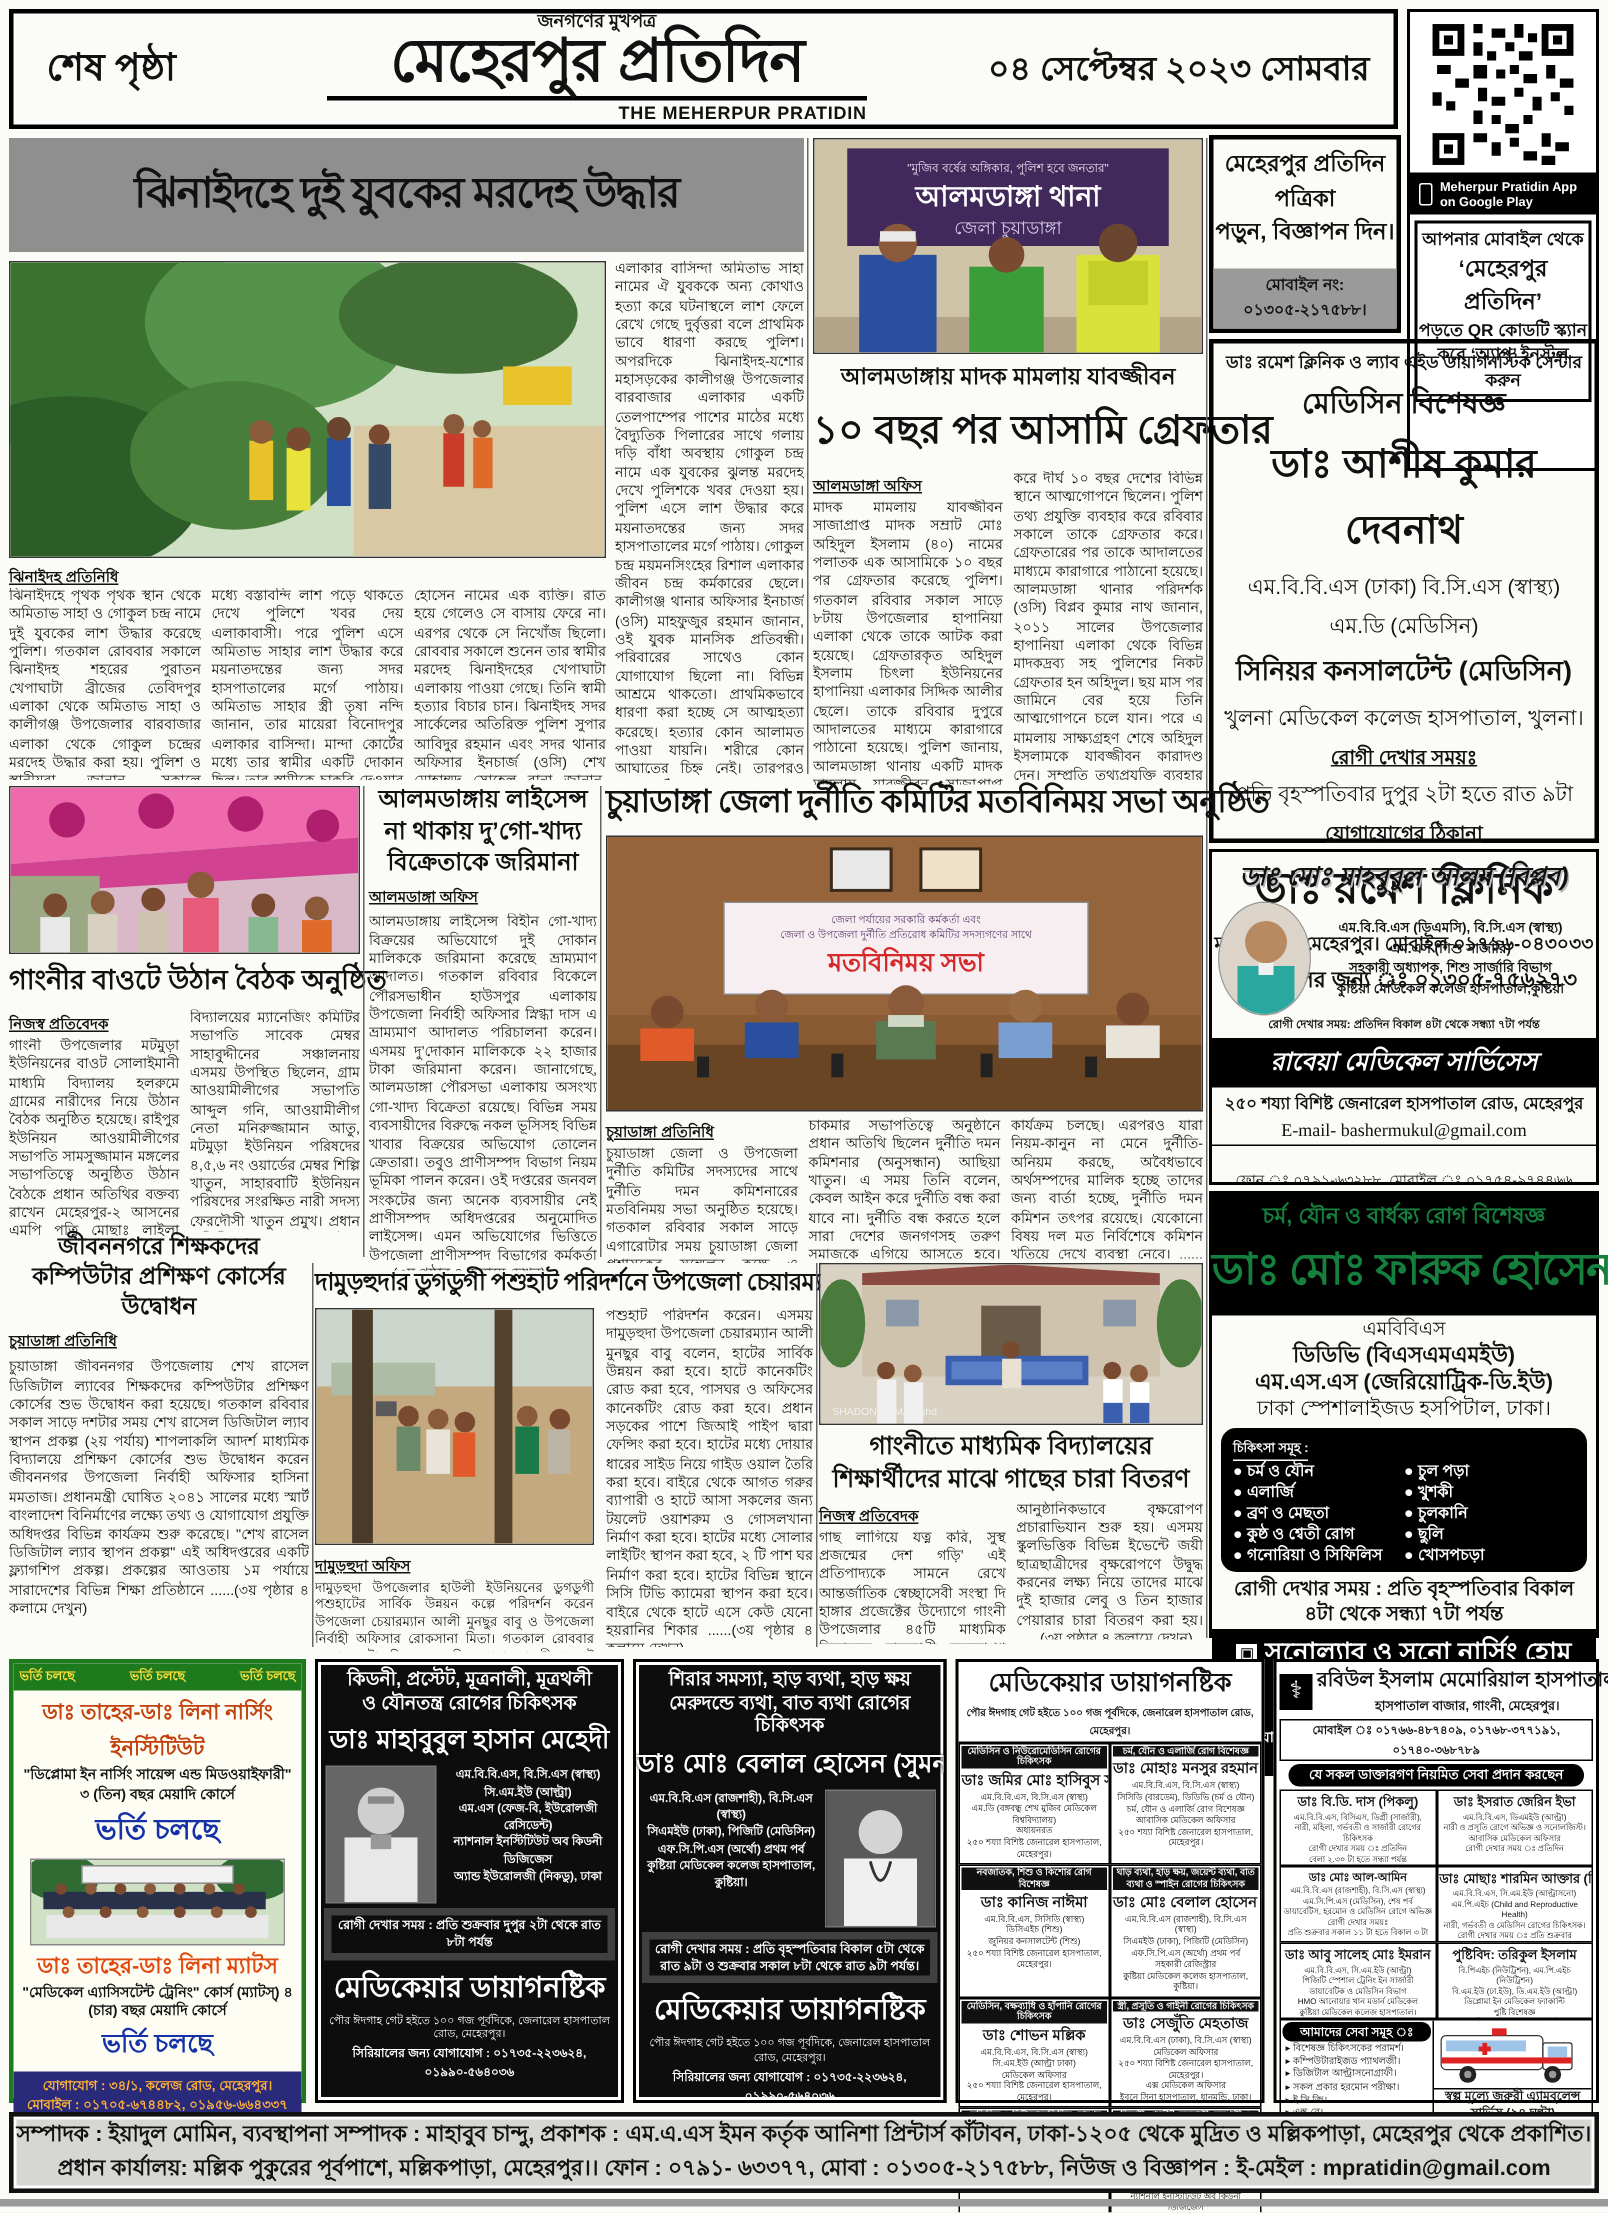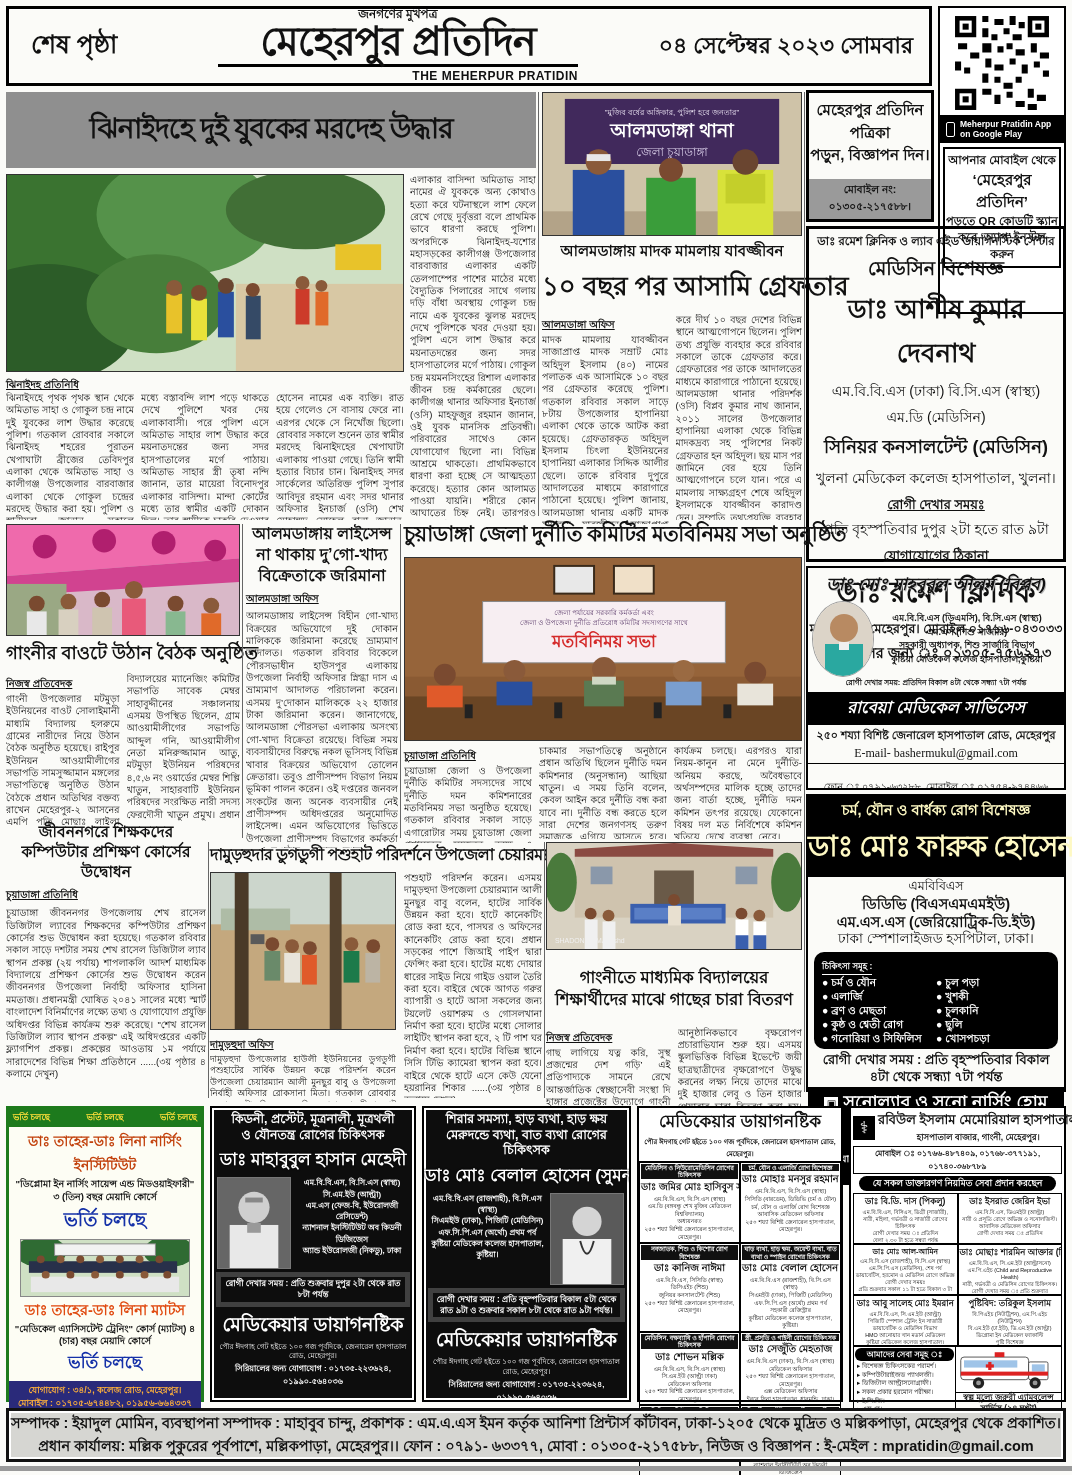--- a/index.html
+++ b/index.html
@@ -74,21 +74,21 @@
   .bp-row { display:flex; padding:0 4px; align-items:center; }
   .bp-photo { width:62px; height:76px; border-radius:50%; overflow:hidden; border:1px solid #999; flex:none; }
   .bp-quals { flex:1; font-size:9px; font-weight:bold; line-height:1.5; white-space:pre-line; text-align:center; }
   .bp-hours { font-size:7.5px; font-weight:bold; }
   .bp-org { background:#000; color:#fff; font-size:16.5px; font-weight:bold; font-style:italic; padding:3px 0; margin-top:3px; }
   .bp-addr { font-size:11px; font-weight:bold; margin-top:2px; }
   .bp-email { font-size:12px; font-family:"Liberation Serif","DejaVu Serif",serif; }
   .bp-phone { font-size:9.5px; font-weight:normal; border-top:1px solid #000; margin-top:2px; padding-top:16px; }
 
   .ad-faruk { position:absolute; left:806px; top:794px; width:260px; height:298px; border:2px solid #000; text-align:center; }
-  .fk-top { background:#000; color:#fef9c3; padding:3px 0 5px; }
+  .fk-top { background:#000; color:#15803d; padding:3px 0 5px; }
   .fk-spec { font-size:14.5px; font-weight:bold; }
   .fk-name { font-size:29px; font-weight:bold; letter-spacing:-1px; white-space:nowrap; }
   .fk-mid { padding:2px 0; line-height:1.25; }
   .fk-d1 { font-size:12.5px; }
   .fk-d2, .fk-d3 { font-size:14.5px; font-weight:bold; }
   .fk-hosp { font-size:13.5px; }
   .fk-treat { background:#000; color:#fff; border-radius:10px; margin:2px 6px; padding:3px 8px; text-align:left; }
   .fk-tlabel { font-size:8.5px; font-weight:bold; border-bottom:1px solid #fff; display:inline-block; }
   .fk-tcols { display:flex; }
   .fk-tcols div { flex:1; font-size:10.5px; font-weight:bold; line-height:1.35; white-space:pre-line; }
@@ -120,21 +120,21 @@
   .dk-cols { height:94px; margin-top:4px; }
 
   .a-dam { position:absolute; left:210px; top:842px; width:332px; height:256px; }
   .dm-head { font-size:16px; font-weight:bold; white-space:nowrap; text-align:center; letter-spacing:-.5px; }
   .dm-photo { position:absolute; left:0; top:30px; width:186px; height:158px; border:1px solid #333; }
   .dm-under { position:absolute; left:0; top:192px; width:186px; height:62px; }
   .dm-right { position:absolute; left:194px; top:30px; width:138px; height:226px; }
 
   .a-tree { position:absolute; left:546px; top:842px; width:256px; height:256px; }
   .tr-photo { width:256px; height:108px; border:1px solid #333; }
-  .tr-head { font-size:16.5px; font-weight:bold; text-align:center; line-height:1.35; margin:16px 0; }
+  .tr-head { font-size:16.5px; font-weight:bold; text-align:center; line-height:1.35; margin:3px 0; }
   .tr-cols { height:92px; }
 
   
   .ad-nursing { position:absolute; left:6px; top:1106px; width:198px; height:296px; border:3px solid #1d7a1d; background:#fdfdf4; text-align:center; }
   .nur-bar { background:#1d7a1d; color:#ffe03a; font-size:8.5px; font-weight:bold; display:flex; justify-content:space-between; padding:2px 4px; }
   .nur-t1 { color:#c2410c; font-size:14px; font-weight:bold; margin-top:3px; }
   .nur-c { font-size:9.5px; font-weight:bold; line-height:1.35; padding:0 4px; }
   .nur-adm { color:#1531a8; font-size:19px; font-weight:bold; margin:1px 0; }
   .nur-photo { width:170px; height:58px; margin:2px auto; border:1px solid #888; }
   .nur-t2 { color:#e04a10; font-size:14.5px; font-weight:bold; }

